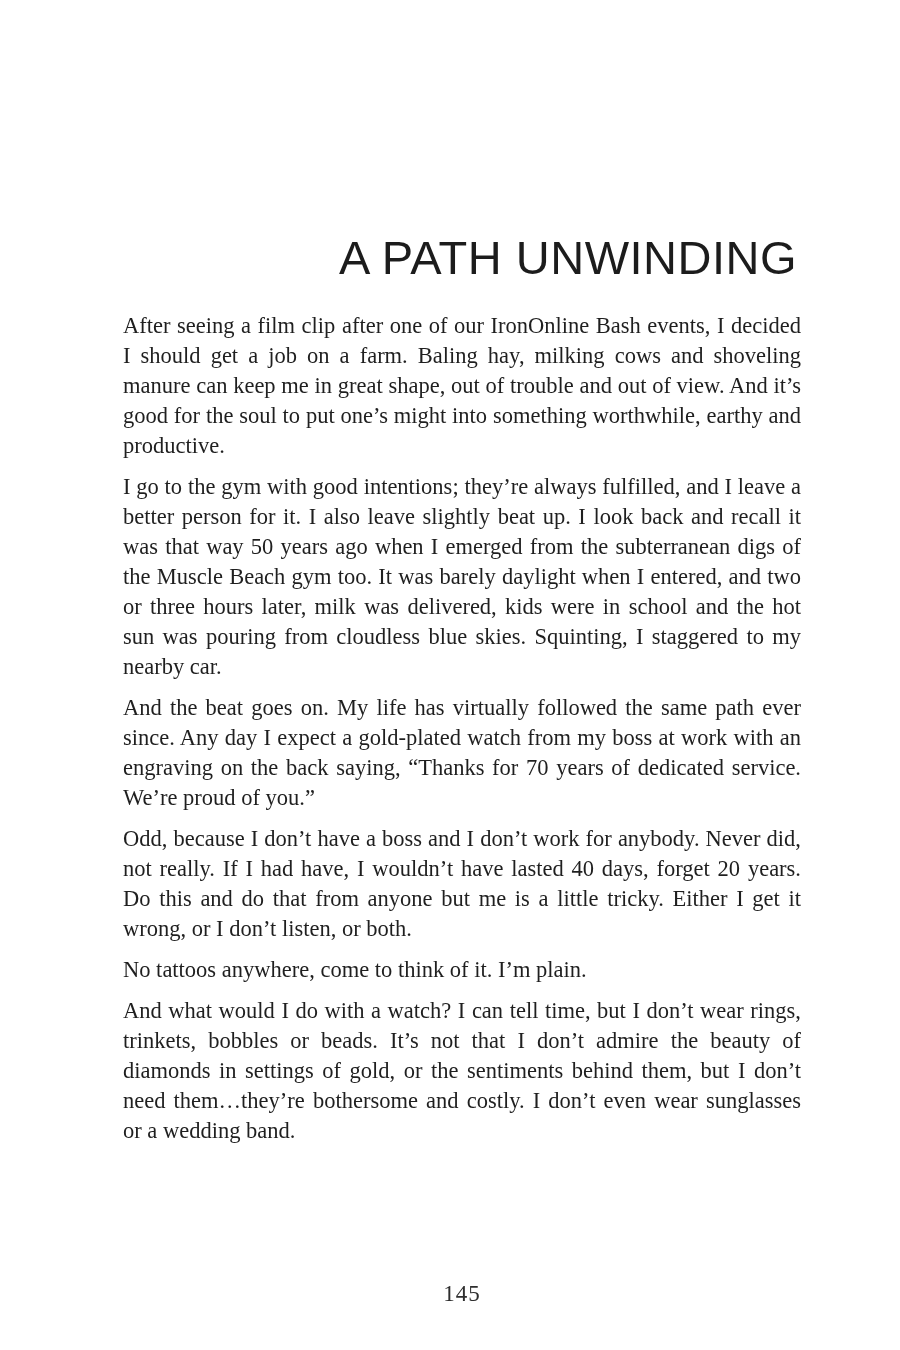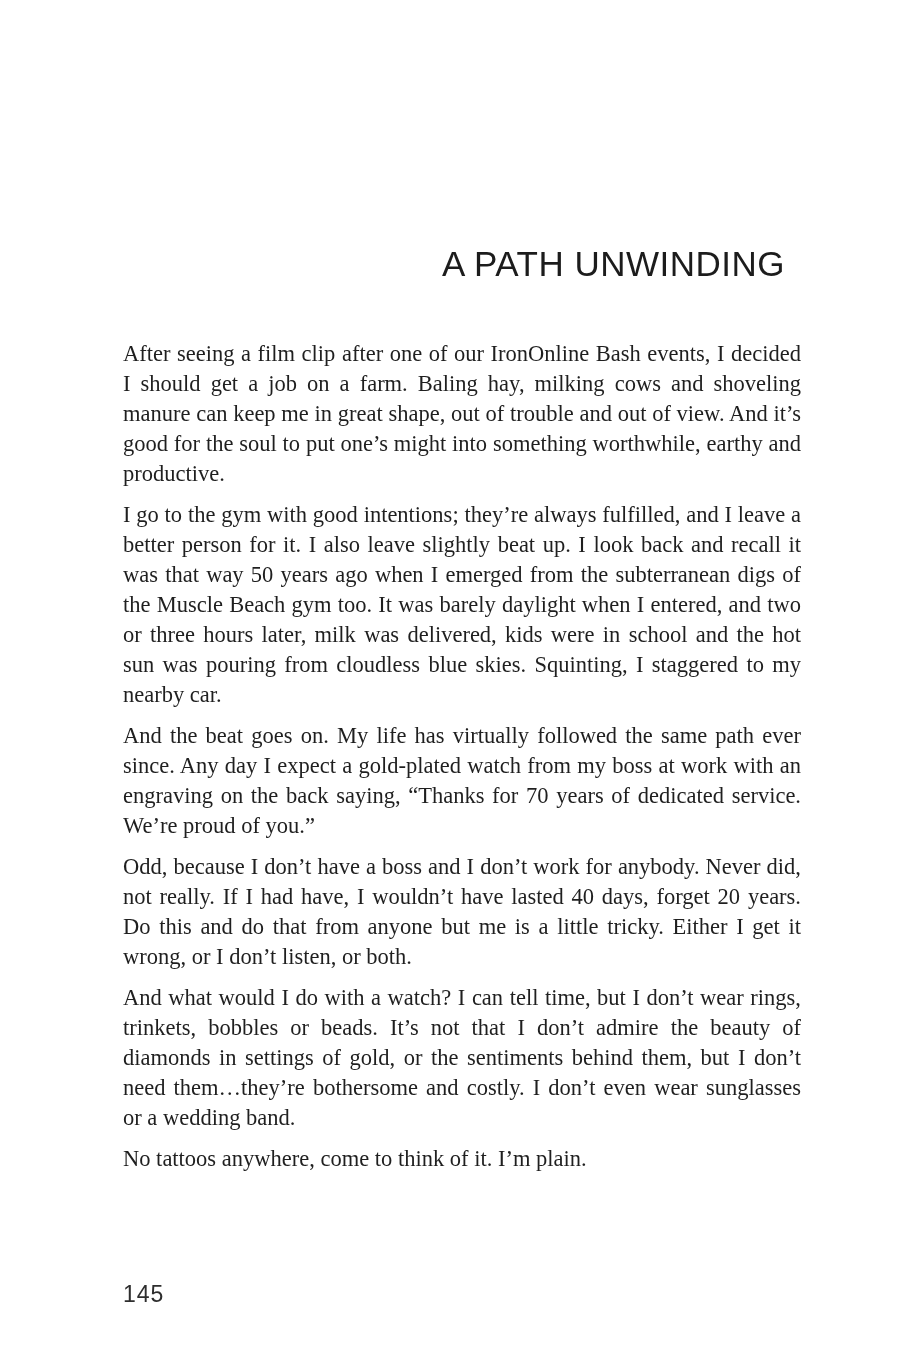--- a/index.html
+++ b/index.html
@@ -14,65 +14,65 @@
     background: #ffffff;
     overflow: hidden;
   }
   .text-block {
     position: absolute;
     left: 123px;
     top: 0;
     width: 678px;
   }
   .chapter-title {
-    margin: 16px;
+    margin: 4px;
     padding-top: 228px;
     font-family: "Liberation Sans", sans-serif;
     font-weight: 400;
-    font-size: 35px;
+    font-size: 47px;
     line-height: 1.12;
     letter-spacing: 0.5px;
     color: #1c1c1c;
     text-align: right;
     white-space: nowrap;
   }
   .body-text {
-    margin-top: 56px;
+    margin-top: 26px;
   }
   .body-text p {
     margin: 0 0 11px 0;
     font-family: "Liberation Serif", serif;
     font-size: 22.5px;
     line-height: 30px;
     color: #1f1f1f;
     text-align: justify;
     text-justify: inter-word;
   }
   .page-number {
     position: absolute;
     left: 123px;
     top: 1281px;
     width: 678px;
-    text-align: left;
-    font-family: Liberation Sans, sans-serif;
+    text-align: center;
+    font-family: Liberation Serif, serif;
     font-weight: 400;
     font-size: 23px;
     letter-spacing: 1px;
     color: #2e2e2e;
   }
 </style>
 </head>
 <body>
 
 <div class="page">
   <div class="text-block">
     <h1 class="chapter-title">A PATH UNWINDING</h1>
     <div class="body-text">
       <p>After seeing a film clip after one of our IronOnline Bash events, I decided I should get a job on a farm. Baling hay, milking cows and shoveling manure can keep me in great shape, out of trouble and out of view. And it’s good for the soul to put one’s might into something worthwhile, earthy and productive.</p>
       <p>I go to the gym with good intentions; they’re always fulfilled, and I leave a better person for it. I also leave slightly beat up. I look back and recall it was that way 50 years ago when I emerged from the subterranean digs of the Muscle Beach gym too. It was barely daylight when I entered, and two or three hours later, milk was delivered, kids were in school and the hot sun was pouring from cloudless blue skies. Squinting, I staggered to my nearby car.</p>
       <p>And the beat goes on. My life has virtually followed the same path ever since. Any day I expect a gold-plated watch from my boss at work with an engraving on the back saying, “Thanks for 70 years of dedicated service. We’re proud of you.”</p>
       <p>Odd, because I don’t have a boss and I don’t work for anybody. Never did, not really. If I had have, I wouldn’t have lasted 40 days, forget 20 years. Do this and do that from anyone but me is a little tricky. Either I get it wrong, or I don’t listen, or both.</p>
+      <p>No tattoos anywhere, come to think of it. I’m plain.</p>
       <p>And what would I do with a watch? I can tell time, but I don’t wear rings, trinkets, bobbles or beads. It’s not that I don’t admire the beauty of diamonds in settings of gold, or the sentiments behind them, but I don’t need them…they’re bothersome and costly. I don’t even wear sunglasses or a wedding band.</p>
-      <p>No tattoos anywhere, come to think of it. I’m plain.</p>
     </div>
   </div>
   <div class="page-number">145</div>
 </div>
 
 </body></html>

